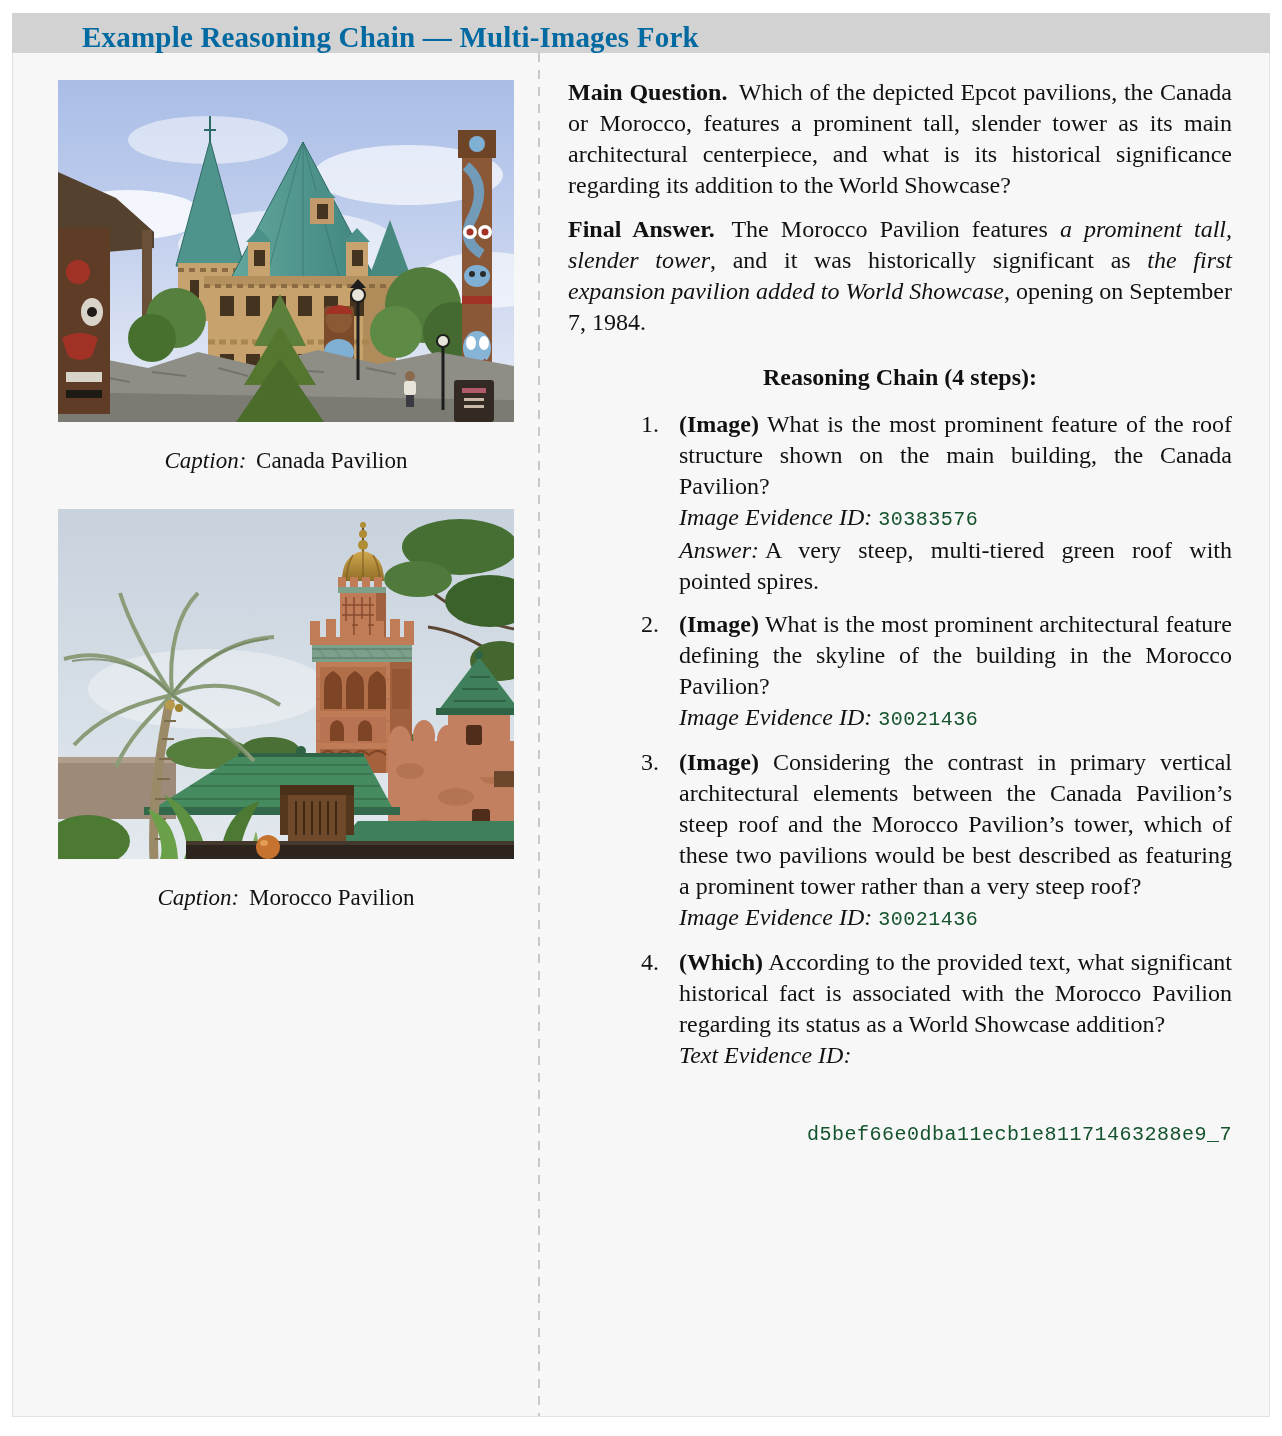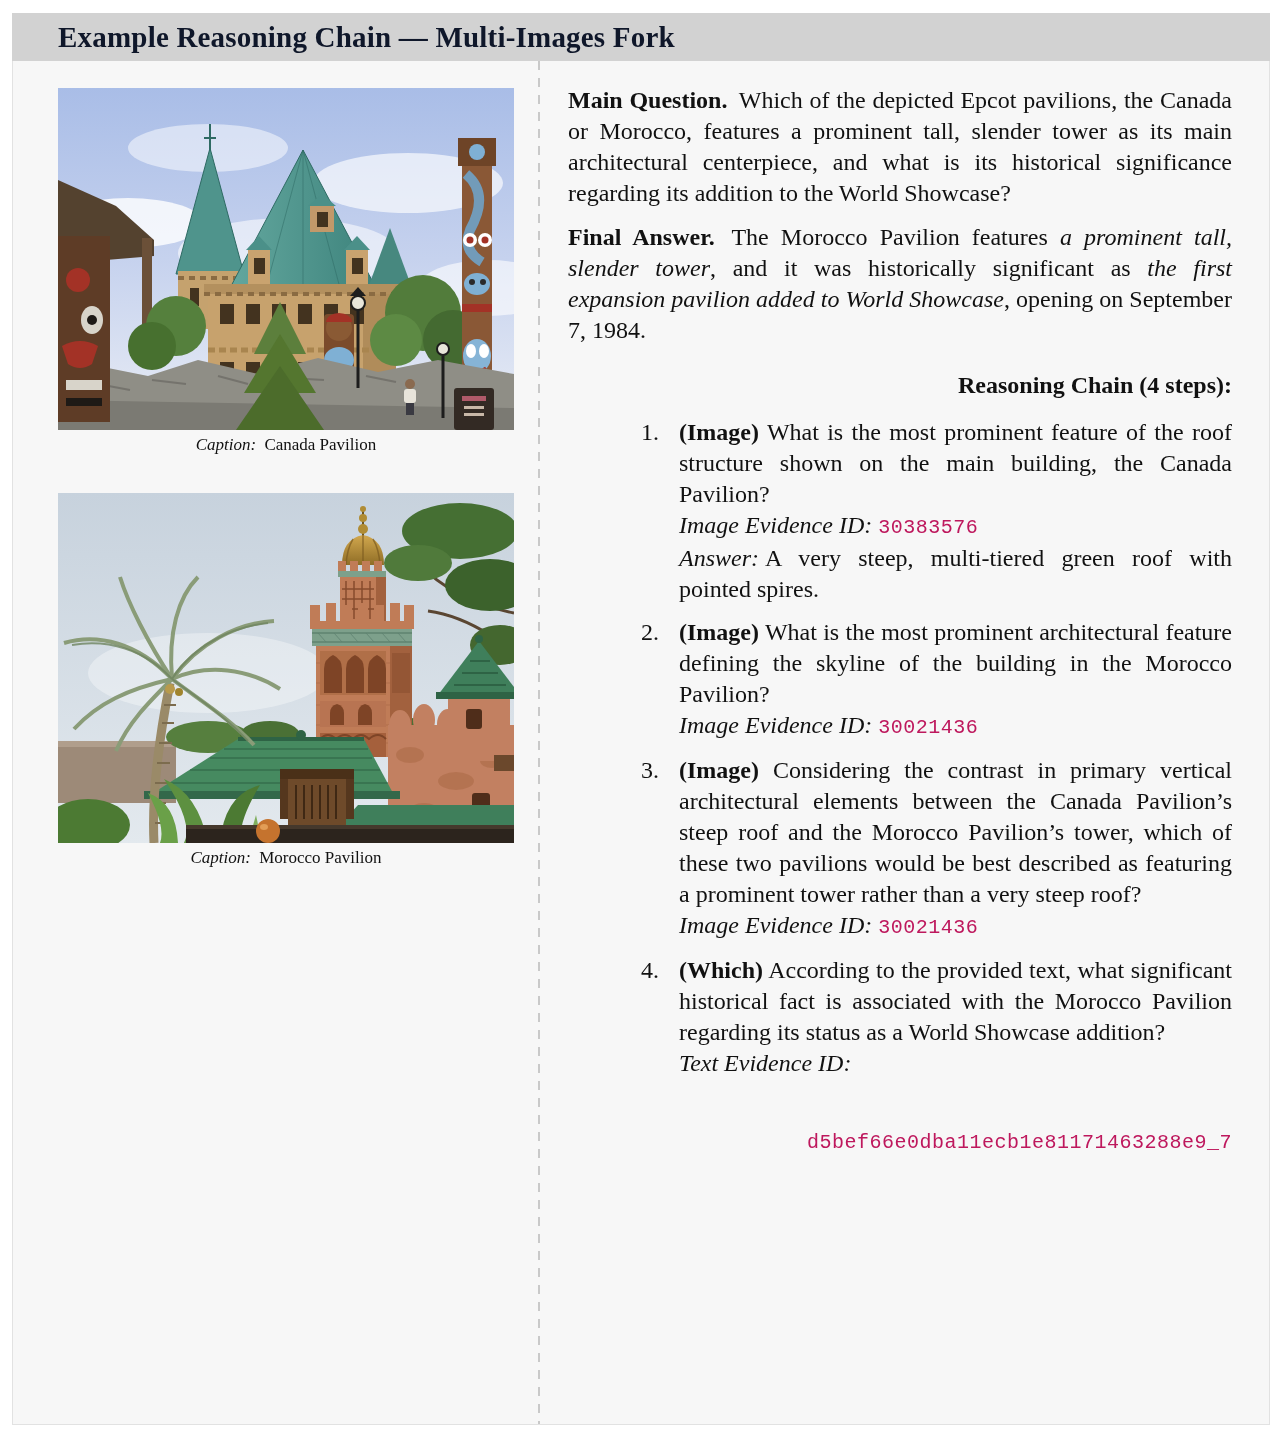--- a/index.html
+++ b/index.html
@@ -2,57 +2,57 @@
 <html><head>
 <meta charset="utf-8">
 <style>
   html,body{margin:0;padding:0;}
   body{
     width:1282px;height:1436px;overflow:hidden;position:relative;
     background:#ffffff;font-family:"Liberation Serif",serif;color:#111;
   }
   .figure-box{position:absolute;left:12px;top:13px;width:1258px;}
   .figure-header{
-    height:48px;line-height:48px;background:#d2d2d2;color:#0f172a;
-    font-weight:bold;font-size:29px;padding-left:46px;box-sizing:border-box;
+    height:40px;line-height:48px;background:#d2d2d2;color:#0369a1;
+    font-weight:bold;font-size:29px;padding-left:70px;box-sizing:border-box;
     letter-spacing:.2px;
   }
   .figure-body{
     position:relative;background:#f7f7f7;border:1px solid #e2e2e2;border-top:none;
     height:1364px;box-sizing:border-box;overflow:hidden;
   }
   .left-col{position:absolute;left:0;top:0;width:526px;}
   .imgwrap{width:456px;margin-left:45px;display:block;line-height:0;}
   .imgwrap.first{margin-top:27px;}
   .imgwrap.second{margin-top:33px;}
   .cap{
-    width:456px;margin-left:45px;text-align:center;
-    font-size:17px;color:#111;line-height:30px;
+    width:456px;margin-left:45px;margin-top:24px;text-align:center;
+    font-size:23px;color:#111;line-height:30px;
   }
   .cap i{margin-right:4px;}
   .divider{
     position:absolute;left:525px;top:0;bottom:0;width:2px;
     background:repeating-linear-gradient(to bottom,#c9c9c9 0 9px,transparent 9px 17px);
   }
   .right-col{
     position:absolute;left:526px;right:0;top:0;
     padding:24px 37px 0 29px;box-sizing:border-box;
     font-size:24px;line-height:31px;text-align:justify;
   }
   .para{margin:0 0 13px 0;font-family:Liberation Serif, serif;}
   .para b{margin-right:5px;}
-  .rc-heading{font-weight:bold;margin:24px 0 16px 0;text-align:right;}
+  .rc-heading{font-weight:bold;margin:24px 0 16px 0;text-align:center;}
   ol.steps{list-style:none;margin:0;padding:0;}
   .step{display:flex;padding-left:73px;margin-bottom:12px;}
   .num{flex:0 0 38px;}
   .step-body{flex:1;min-width:0;}
   .q,.ev,.ans{display:block;}
   .mono{
     font-family:"Liberation Mono","DejaVu Sans Mono",monospace;
-    font-size:20px;letter-spacing:.5px;color:#be185d;
+    font-size:20px;letter-spacing:.5px;color:#14532d;
   }
   .ev i,.ans i{margin-right:6px;}
   .ev.block-id .mono{display:block;text-align:right;margin-top:48px;}
   i{font-style:italic;}
 </style>
 </head>
 <body>
 
 <div class="figure-box">
   <div class="figure-header">

